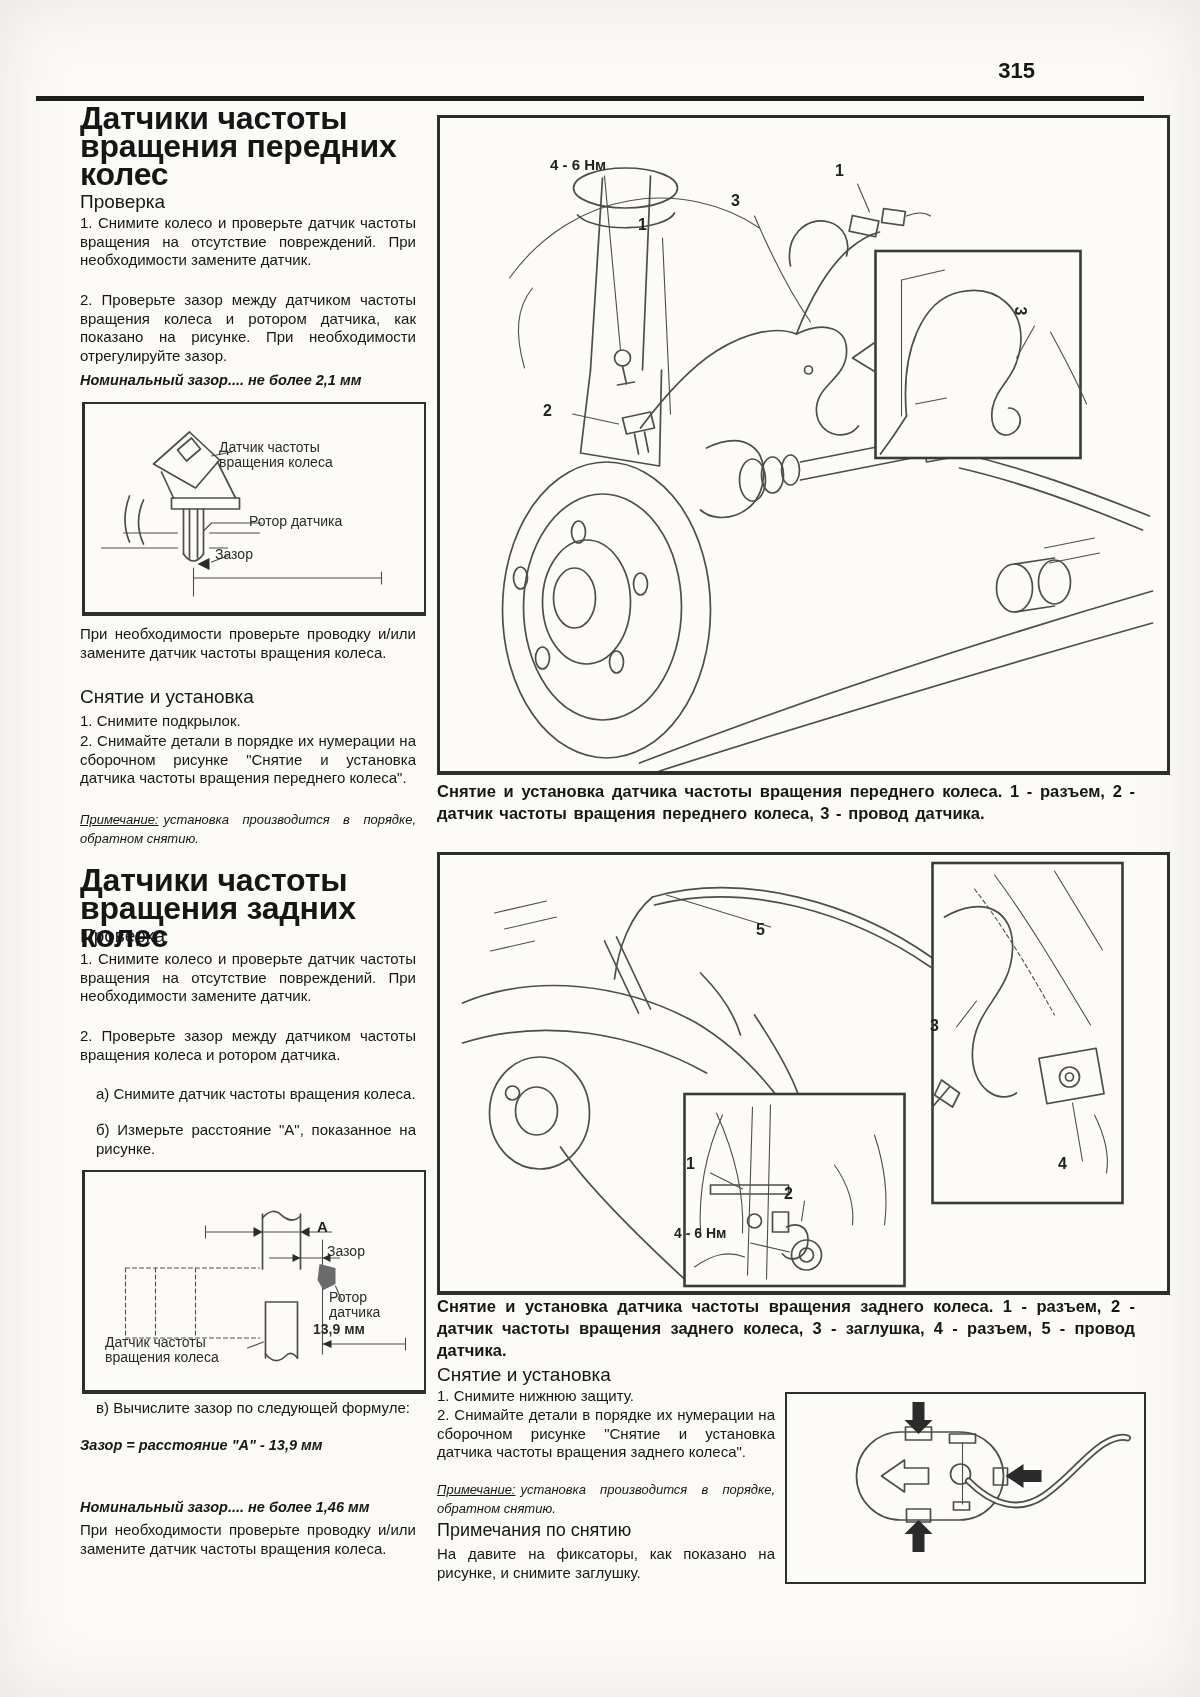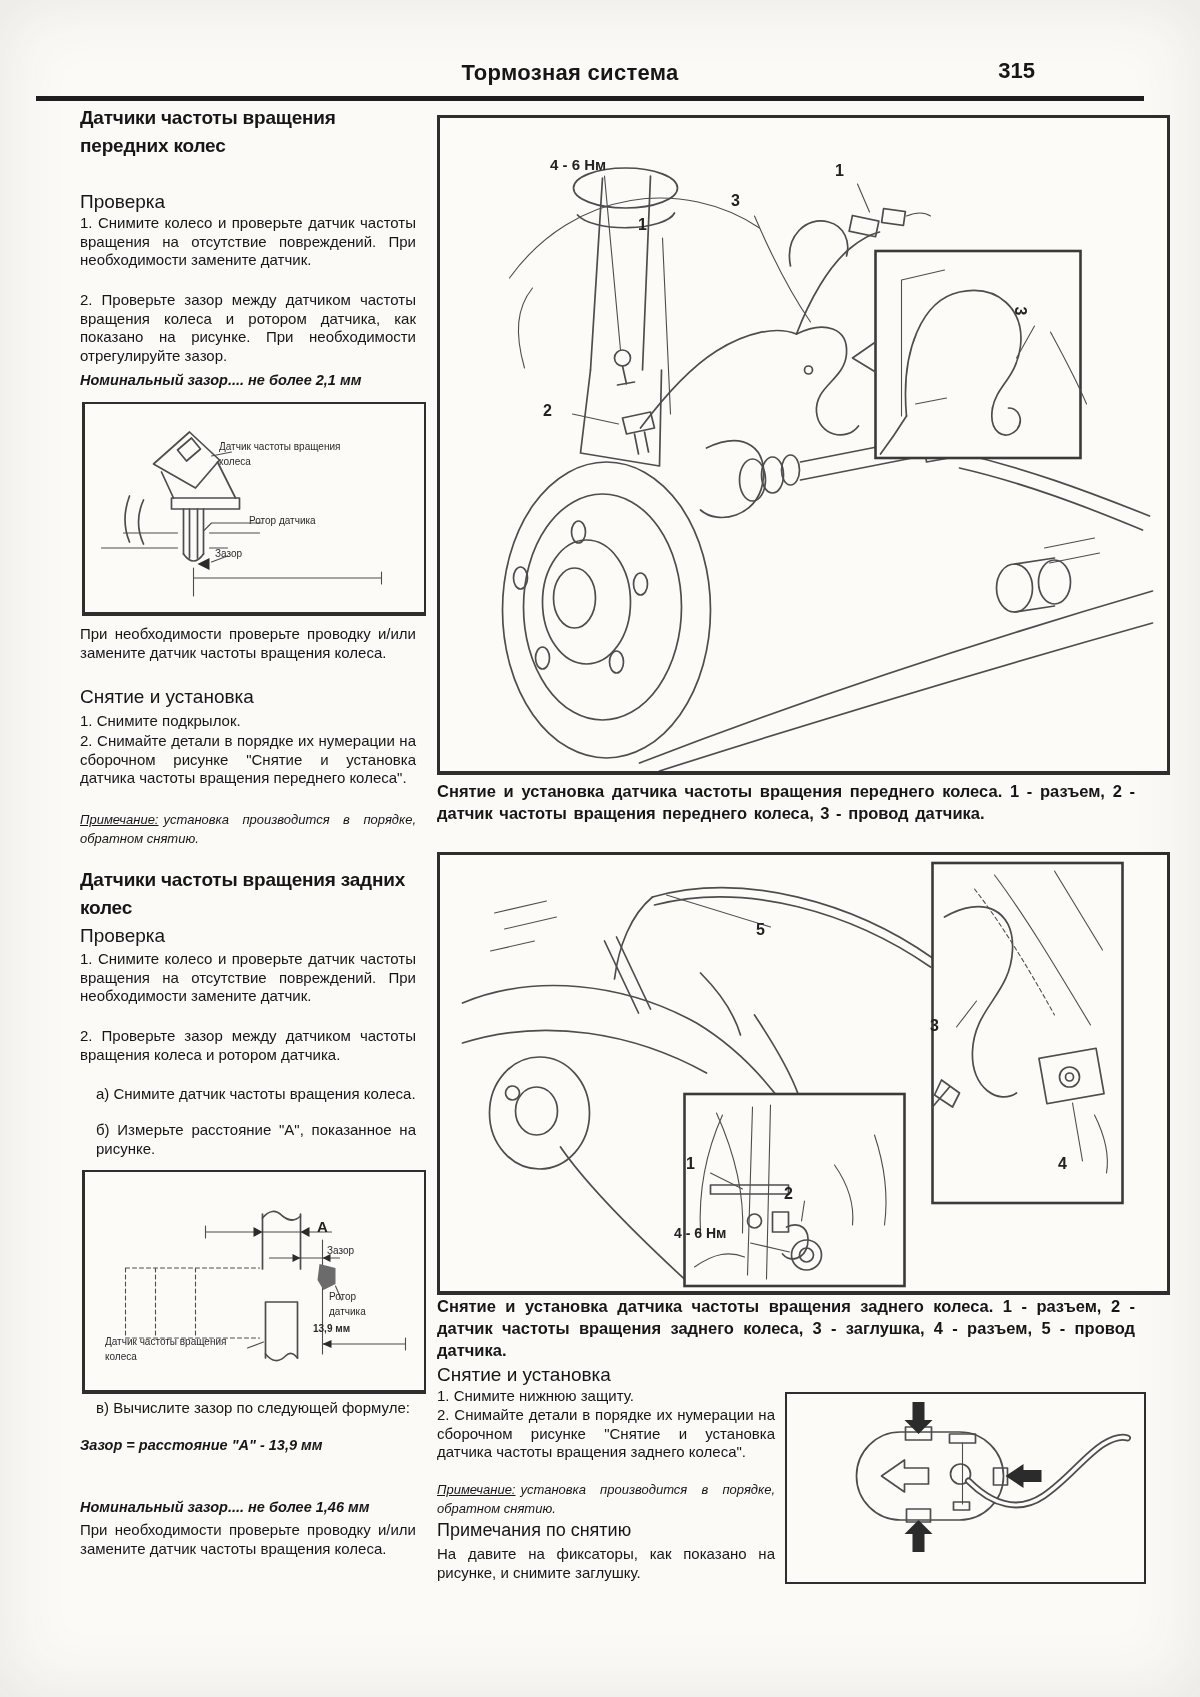--- a/index.html
+++ b/index.html
@@ -1,51 +1,50 @@
 <!DOCTYPE html>
 <html><head>
 <meta charset="utf-8">
 <style>
   html,body{margin:0;padding:0;background:#e7e6e3;}
   .page{position:relative;width:1200px;height:1697px;background:#fbfaf7;
         font-family:"Liberation Sans",sans-serif;color:#161616;overflow:hidden;
         box-shadow:inset 0 0 70px rgba(60,55,45,.10);}
   .abs{position:absolute;}
-  .h1{font-size:19px;font-weight:bold;line-height:28px;letter-spacing:-.2px;}
+  .h1{font-size:32px;font-weight:bold;line-height:28px;letter-spacing:-.2px;}
   .h2{font-size:19px;font-weight:normal;text-align:right;}
   .body-text{font-size:15px;line-height:18.5px;text-align:justify;}
   .indent{padding-left:16px;}
   .spec{font-size:14.5px;font-style:italic;font-weight:bold;}
   .note{font-size:13px;line-height:19px;font-style:italic;text-align:justify;}
   .note .nlabel{text-decoration:underline;margin-right:5px;}
   .caption{font-size:16.5px;font-weight:bold;line-height:22px;text-align:justify;word-spacing:2px;}
   .frame{position:absolute;background:#fcfbf8;border:2px solid #2e2e2e;
          border-left-width:3px;border-bottom-width:4px;padding-left:29px;}
   .frame svg{position:absolute;left:0;top:0;width:100%;height:100%;}
-  .fig-label{position:absolute;font-size:10px;line-height:14.5px;color:#2a2a2a;}
+  .fig-label{position:absolute;font-size:14px;line-height:14.5px;color:#2a2a2a;}
   .callout{position:absolute;font-size:16px;font-weight:bold;color:#222;}
   .rule{position:absolute;background:#1e1e1e;}
   .hdr-title{font-size:22px;font-weight:bold;text-align:center;letter-spacing:.3px;}
   .hdr-num{font-size:22px;font-weight:bold;text-align:right;}
   path,ellipse,circle,rect.ln,line{fill:none;stroke:#4d4d4d;stroke-width:1.7;
         stroke-linecap:round;stroke-linejoin:round;}
   .thin{stroke-width:1.1;}
   .inset{fill:#fcfbf8;stroke:#3a3a3a;stroke-width:2.6;}
   .solid{fill:#2b2b2b;stroke:none;}
   .graybit{fill:#6b6b6b;stroke:none;}
   .dash{stroke-dasharray:4 3;}
   .cable-out{stroke-width:7;}
   .cable-in{stroke:#fcfbf8;stroke-width:3.4;}
 </style>
 </head>
 <body>
 
 <div class="page">
 
-  <div class="abs hdr-title" style="left:380px;top:60px;width:380px;">Тормозная система</div>
   <div class="abs hdr-num" style="left:975px;top:58px;width:60px;">315</div>
   <div class="rule" style="left:36px;top:96px;width:1108px;height:5px;"></div>
 
   <div class="abs h1" style="left:80px;top:104px;width:336px;">Датчики частоты вращения передних колес</div>
   <div class="abs h2" style="left:80px;top:191px;">Проверка</div>
   <div class="abs body-text" style="left:80px;top:214px;width:336px;">1. Снимите колесо и проверьте датчик частоты вращения на отсутствие повреждений. При необходимости замените датчик.</div>
   <div class="abs body-text" style="left:80px;top:291px;width:336px;">2. Проверьте зазор между датчиком частоты вращения колеса и ротором датчика, как показано на рисунке. При необходимости отрегулируйте зазор.</div>
   <div class="abs spec" style="left:80px;top:372px;width:336px;">Номинальный зазор.... не более 2,1 мм</div>
 
   <div class="frame" style="left:82px;top:402px;width:310px;height:208px;">

